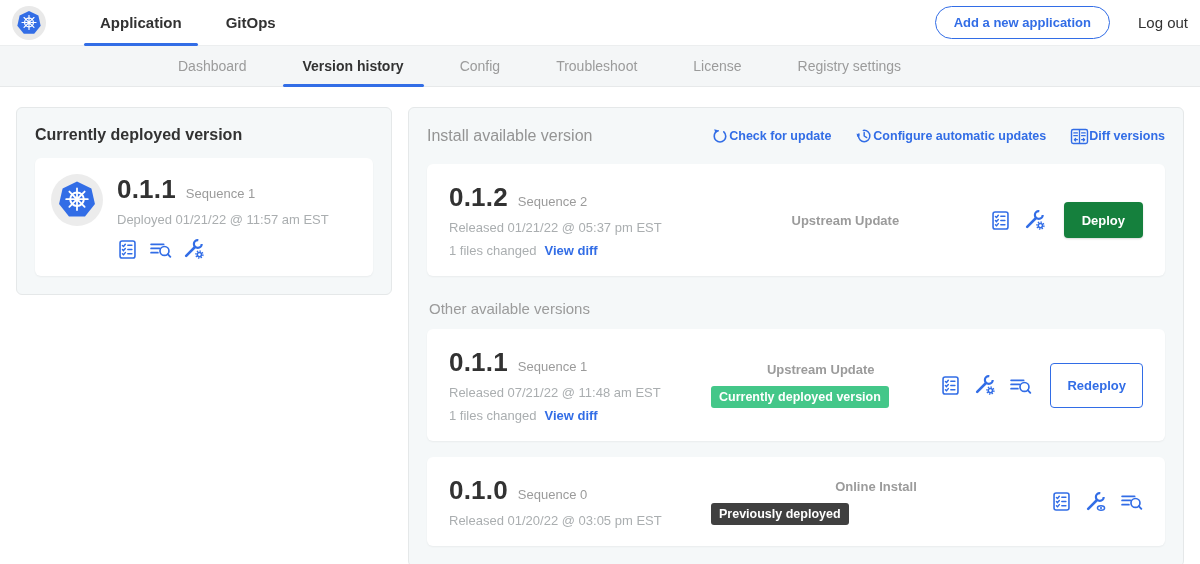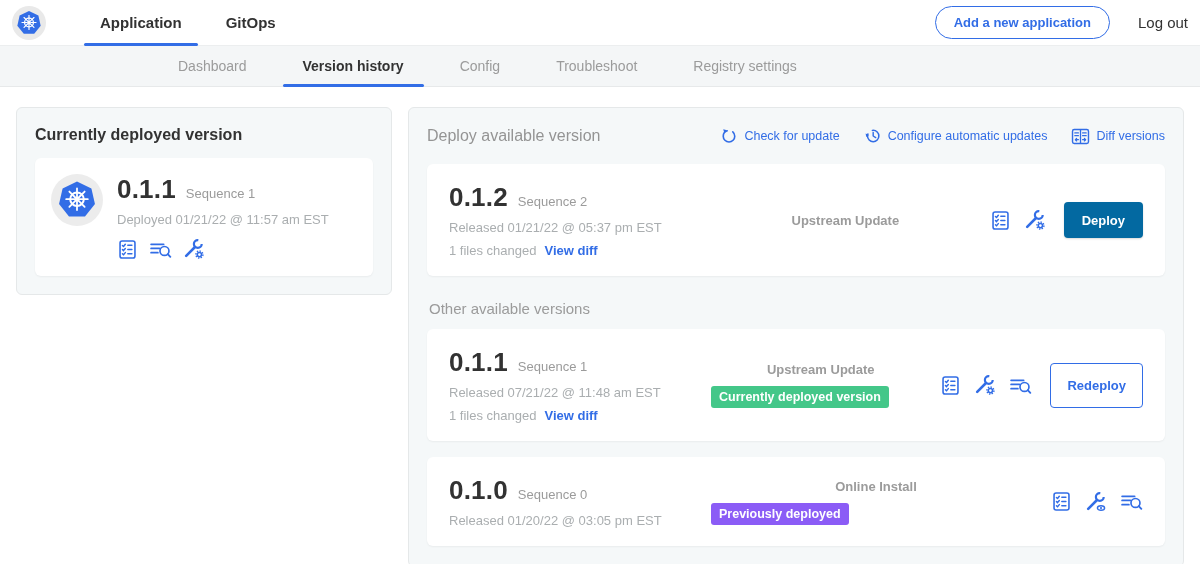--- a/index.html
+++ b/index.html
@@ -53,35 +53,35 @@
   .icon-btn { color:#326de6; display:inline-flex; cursor:pointer; background:none;
     border:none; padding:0; }
 
   
   .versions-panel { flex:1; background:#f5f8f9; border:1px solid #e5e8e9;
     border-radius:6px; padding:12px 18px 20px; }
   .vp-header { display:flex; align-items:center; justify-content:space-between;
     height:32px; }
   .vp-title { font-size:16px; color:#949494; }
   .vp-actions { display:flex; align-items:center; gap:24px; }
-  .vp-link { display:flex; align-items:center; gap:6px; color:#326de6;
-    font-size:12.5px; font-weight:400; cursor:pointer; }
+  .vp-link { display:flex; align-items:center; gap:0; color:#326de6;
+    font-size:12.5px; font-weight:700; cursor:pointer; }
 
   .vcard { background:#fff; border-radius:6px; box-shadow:0 1px 2px rgba(0,0,0,.05);
     padding:18px 22px; display:flex; align-items:stretch; margin-top:12px; }
   .vcard .vinfo { flex:0 0 262px; }
   .vsource { flex:1; display:flex; flex-direction:column; justify-content:center;
     gap:9px; padding-right:10px;text-align:center; }
   .vsource-label { font-size:13px; font-weight:700; color:#9b9b9b; }
   .badge { display:inline-block; align-self:flex-start; color:#fff; font-size:12.5px;
     font-weight:700; padding:4px 8px; border-radius:3px; }
   .badge.green { background:#44c789; }
-  .badge.gray { background:#8b5cf6; }
+  .badge.gray { background:#404040; }
   .vactions { display:flex; align-items:center; gap:13px; }
-  .btn-primary { background:#0369a1; color:#fff; border:none; border-radius:4px;
+  .btn-primary { background:#15803d; color:#fff; border:none; border-radius:4px;
     height:36px; padding:0 18px; font-size:13px; font-weight:700; cursor:pointer;
     font-family:inherit; margin-left:5px; box-shadow:0 1px 2px rgba(0,0,0,.15); }
   .btn-outline { background:#fff; color:#326de6; border:1px solid #326de6;
     border-radius:4px; height:45px; padding:0 16px; font-size:13px; font-weight:700;
     cursor:pointer; font-family:inherit; margin-left:5px; }
   .other-header { font-size:15px; color:#9b9b9b; margin:24px 2px 2px; }
   .svgdefs { position:absolute; width:0; height:0; overflow:hidden; }
 </style>
 </head>
 <body>
@@ -178,20 +178,21 @@
   <div class="topnav-spacer"></div>
   <button class="add-app-btn">Add a new application</button>
   <div class="logout">Log out</div>
 </header>
 
 <nav class="subnav">
   <div class="subnav-tab">Dashboard</div>
   <div class="subnav-tab active">Version history</div>
   <div class="subnav-tab">Config</div>
   <div class="subnav-tab">Troubleshoot</div>
+  <div class="subnav-tab">License</div>
   <div class="subnav-tab">Registry settings</div>
 </nav>
 
 <main class="main">
 
   <section class="deployed-panel">
     <h2 class="deployed-title">Currently deployed version</h2>
     <div class="deployed-card">
       <div class="app-logo-wrap">
         <svg width="40" height="40">
@@ -220,21 +221,21 @@
                 <use href="#i-wrench-gear"></use>
               </svg>
             </button>
         </div>
       </div>
     </div>
   </section>
 
   <section class="versions-panel">
     <div class="vp-header">
-      <div class="vp-title">Deploy available version</div>
+      <div class="vp-title">Install available version</div>
       <div class="vp-actions">
         <div class="vp-link">
           <svg width="18" height="18">
               <use href="#i-refresh"></use>
             </svg>
           <span>Check for update</span>
         </div>
         <div class="vp-link">
           <svg width="18" height="18">
               <use href="#i-clock-arrow"></use>

